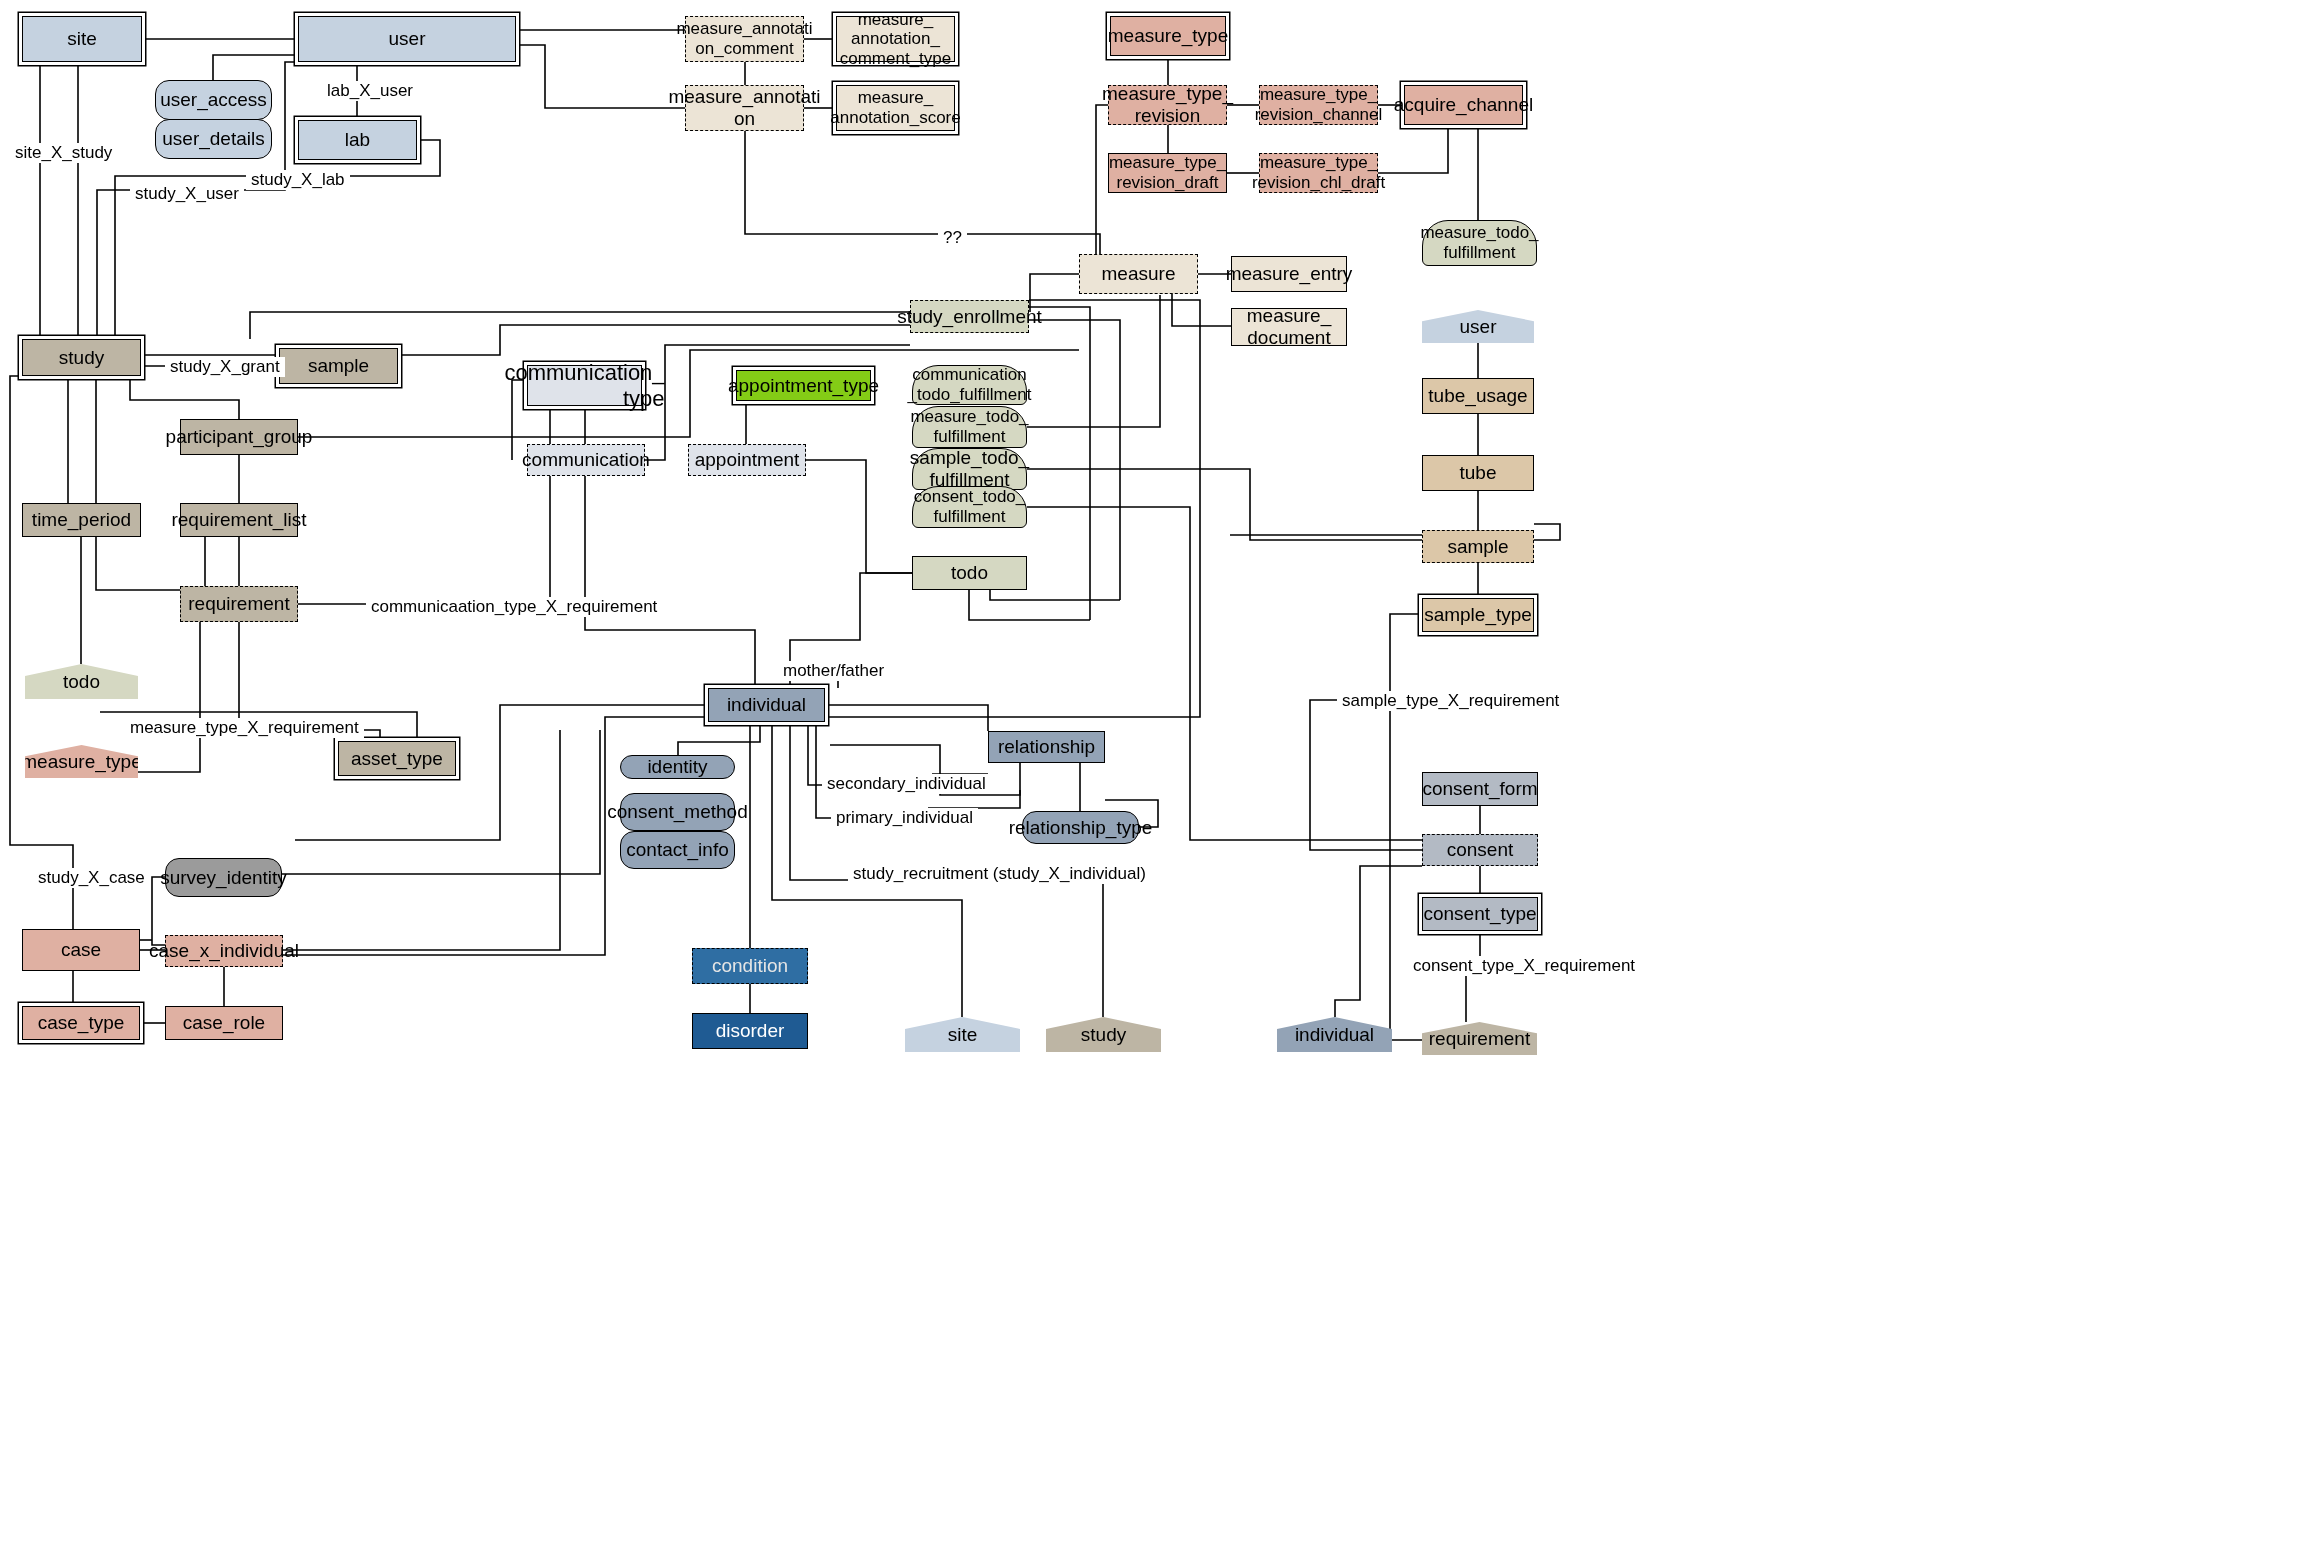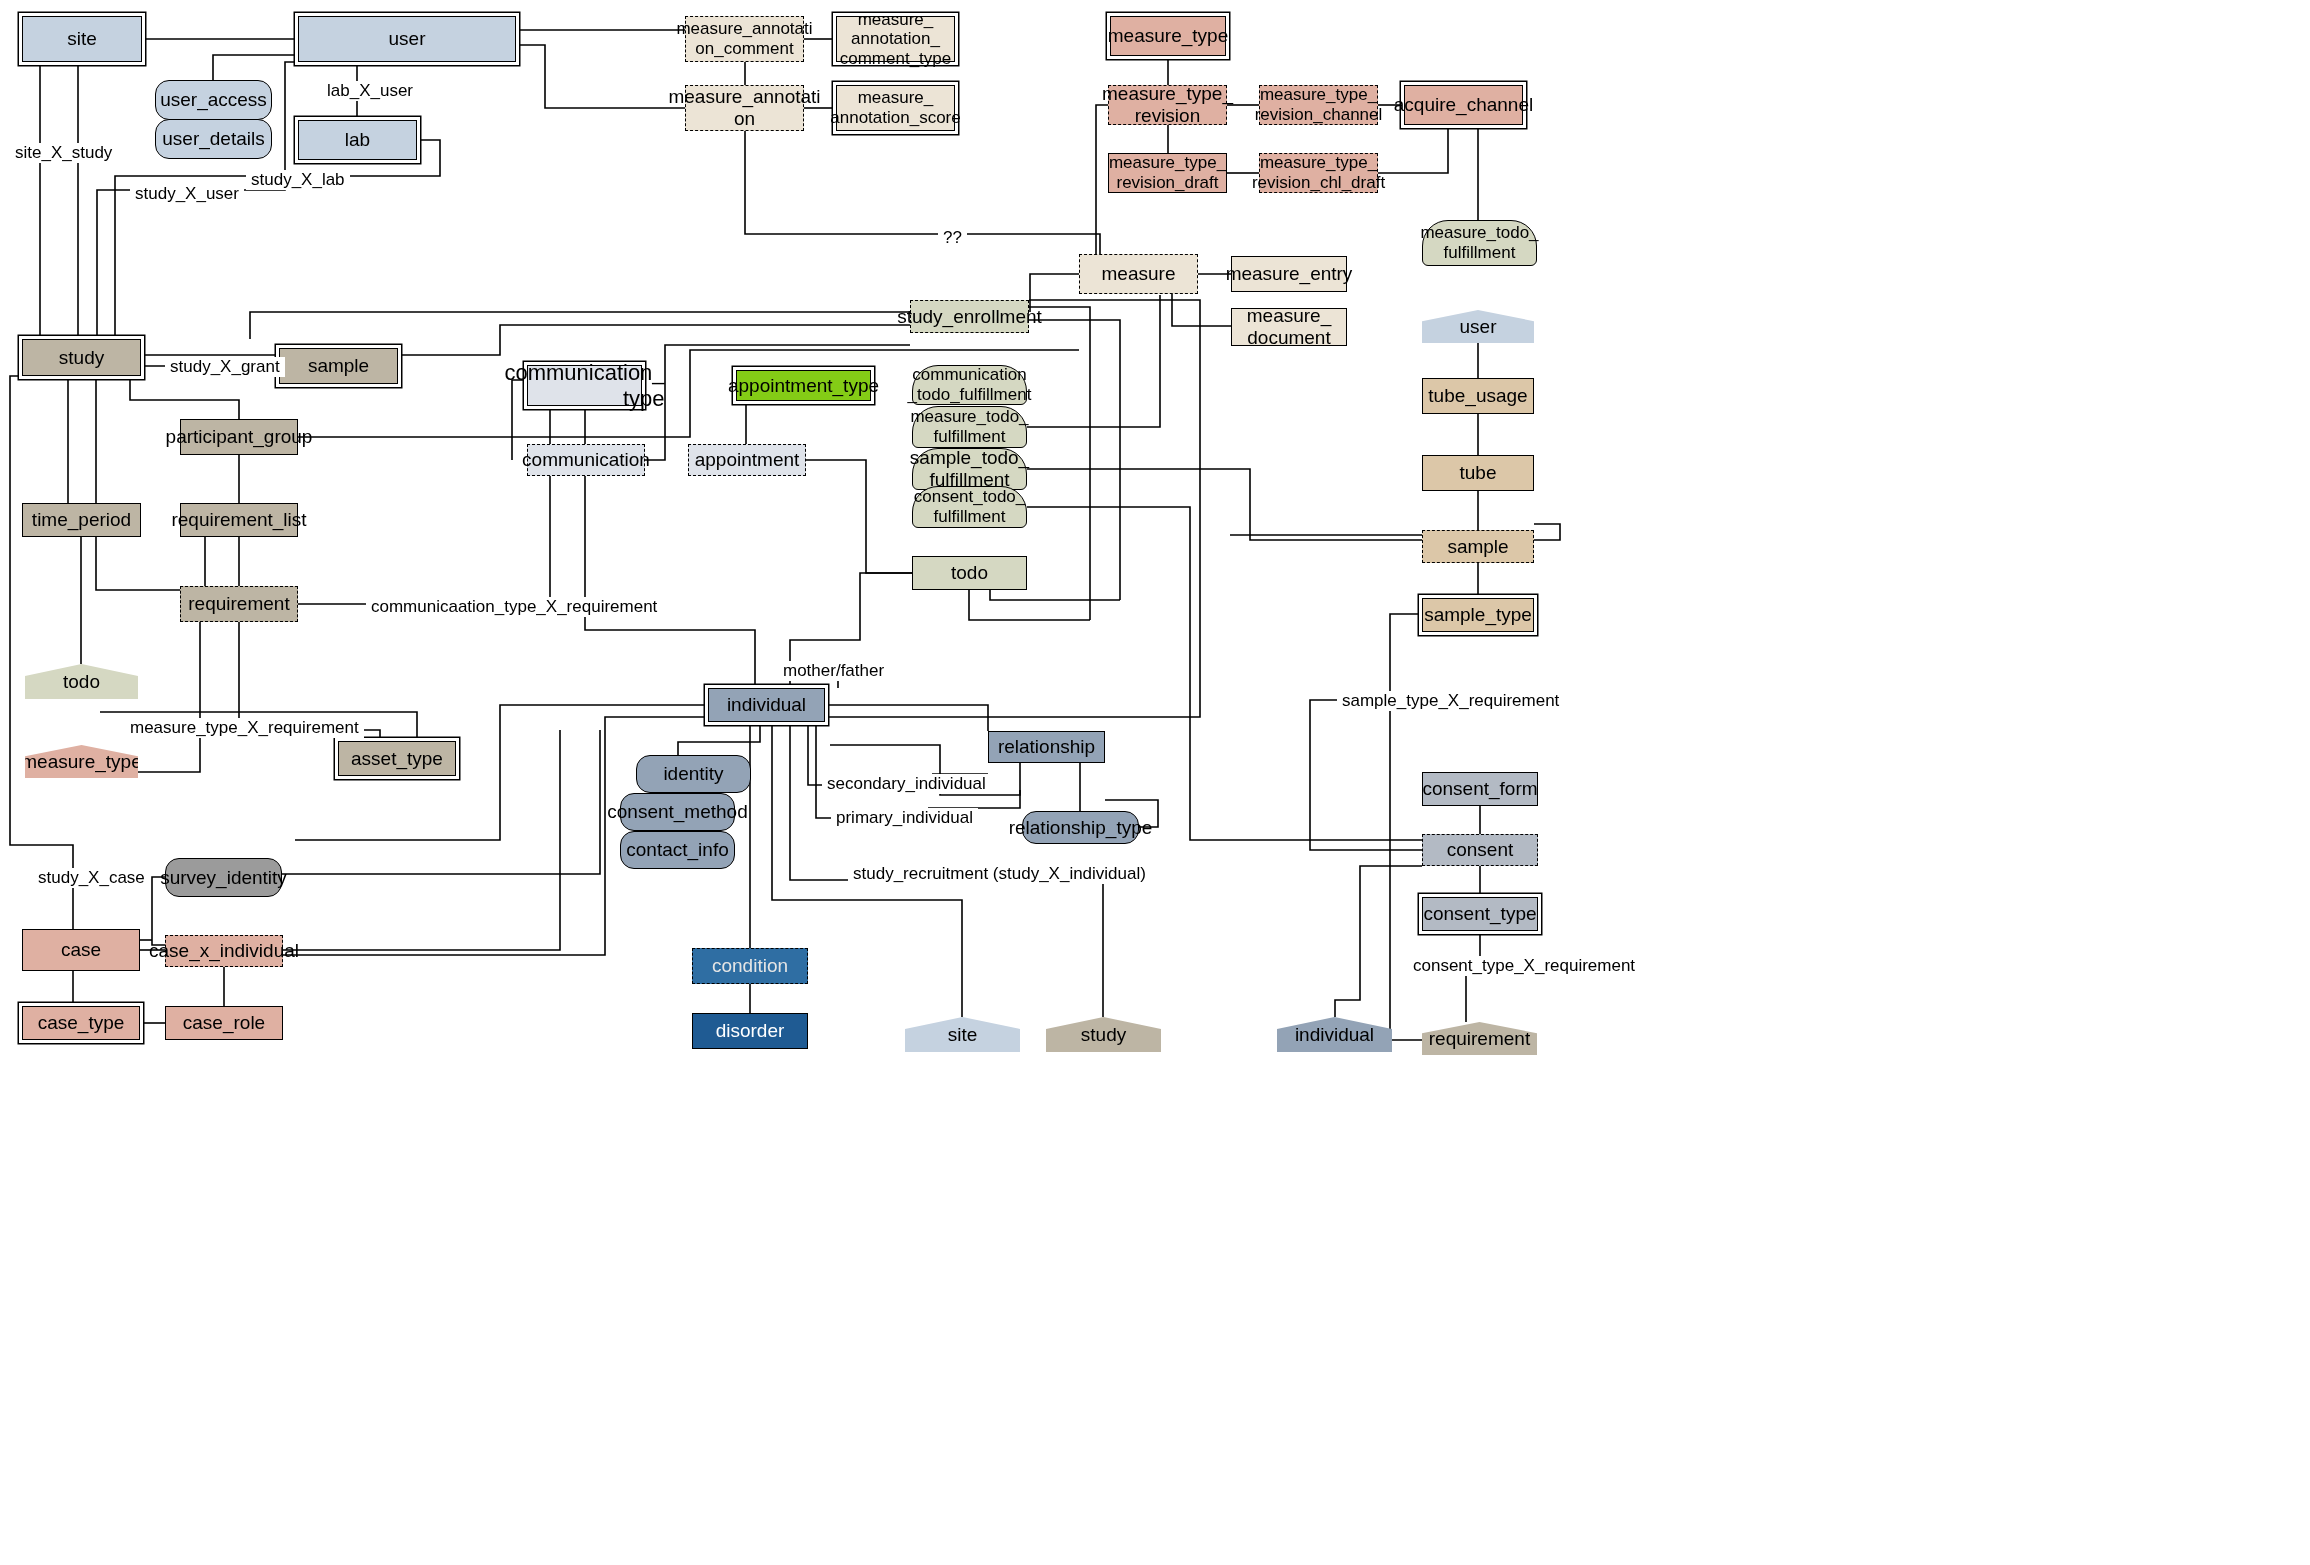--- a/index.html
+++ b/index.html
@@ -314,21 +314,21 @@
       </div>
       <div class="ent" style="left: 988px; top: 731px; width: 117px; height: 32px; background: rgb(147, 163, 182);">
         <span style="white-space: pre-line; font-size: 19px;">relationship</span>
       </div>
       <div class="ent home" style="left: 25px; top: 745px; width: 113px; height: 33px; background: rgb(223, 176, 162); border: none; box-shadow: none; outline: none;">
         <span style="white-space: pre-line; font-size: 19px;">measure_type</span>
       </div>
       <div class="ent dbl" style="left: 338px; top: 741px; width: 118px; height: 35px; background: rgb(189, 181, 164);">
         <span style="white-space: pre-line; font-size: 19px;">asset_type</span>
       </div>
-      <div class="ent round" style="left: 636px; top: 755px; width: 115px; height: 38px; background: rgb(147, 163, 182);">
+      <div class="ent round" style="left: 620px; top: 755px; width: 115px; height: 24px; background: rgb(147, 163, 182);">
         <span style="white-space: pre-line; font-size: 19px;">identity</span>
       </div>
       <div class="ent" style="left: 1422px; top: 772px; width: 116px; height: 34px; background: rgb(179, 186, 196);">
         <span style="white-space: pre-line; font-size: 19px;">consent_form</span>
       </div>
       <div class="ent round" style="left: 620px; top: 793px; width: 115px; height: 38px; background: rgb(147, 163, 182);">
         <span style="white-space: pre-line; font-size: 19px;">consent_method</span>
       </div>
       <div class="ent round" style="left: 1022px; top: 811px; width: 117px; height: 33px; background: rgb(147, 163, 182);">
         <span style="white-space: pre-line; font-size: 19px;">relationship_type</span>

